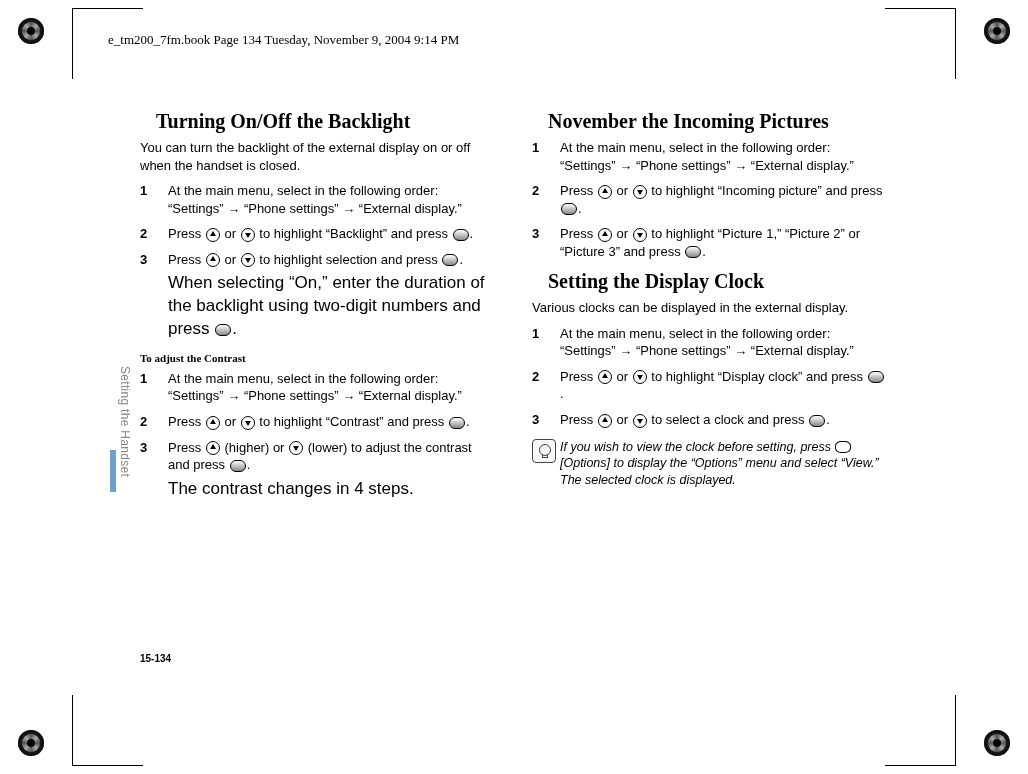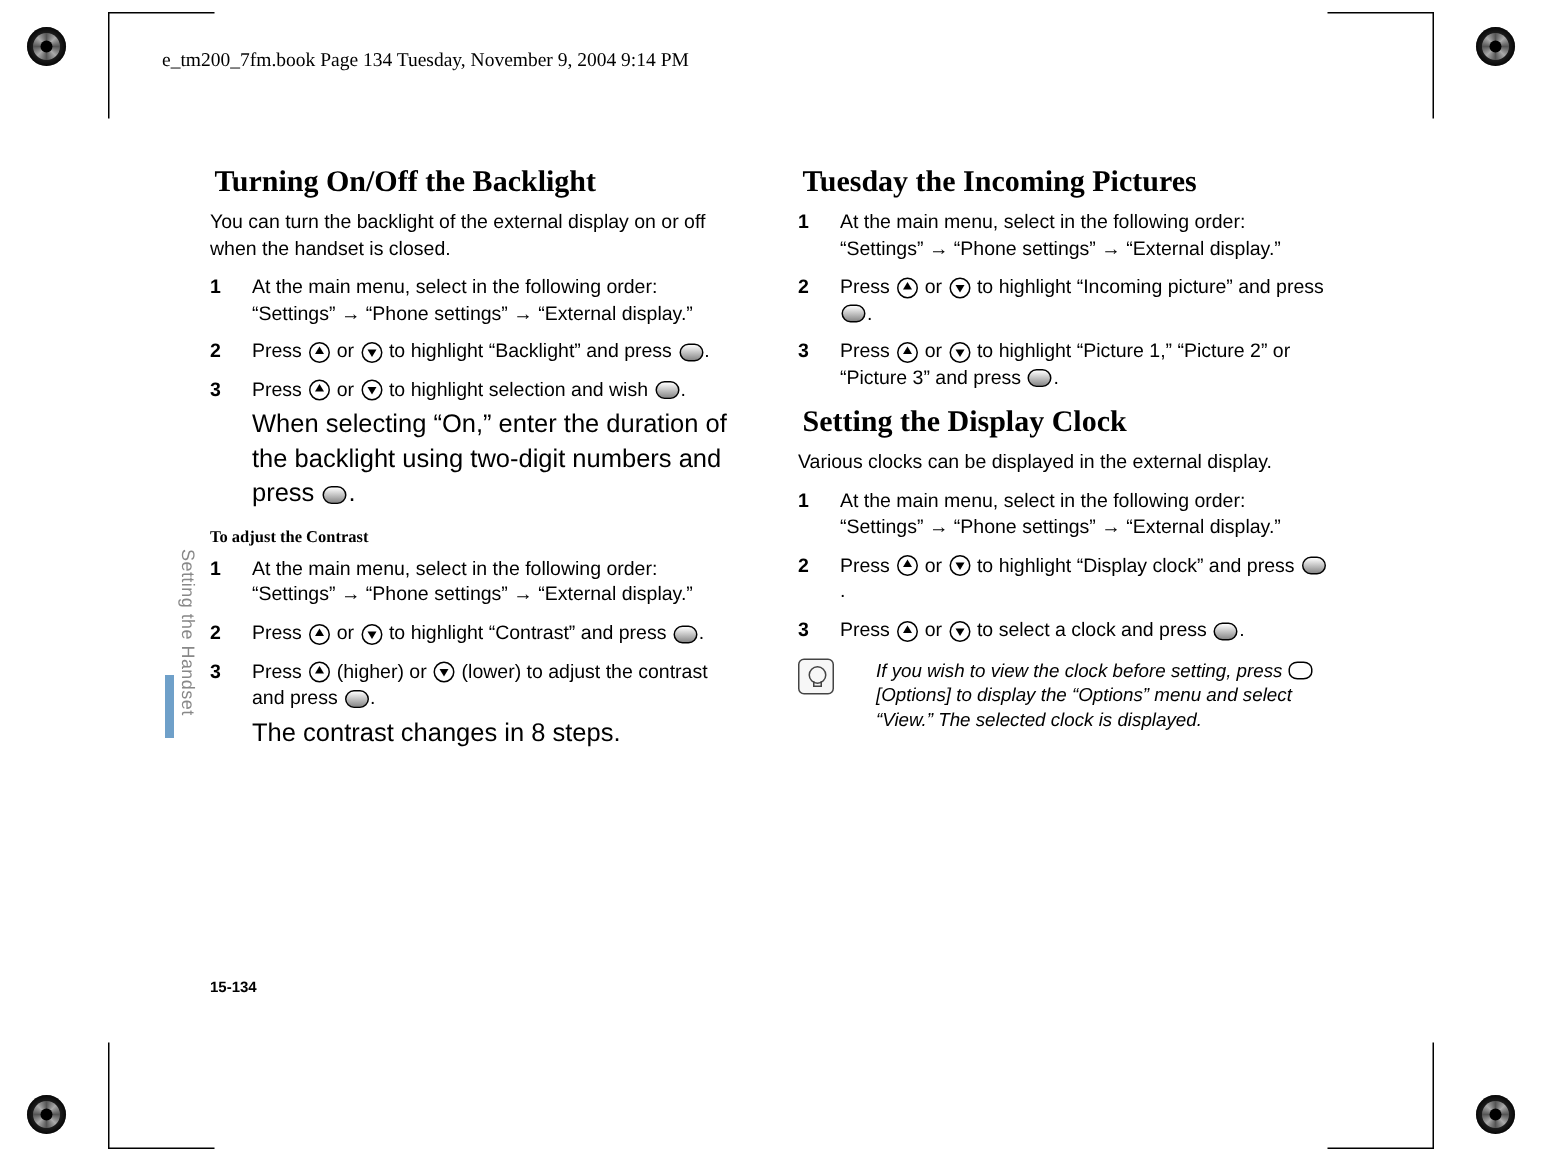--- a/index.html
+++ b/index.html
@@ -12,38 +12,38 @@
   .dial{position:absolute;width:26px;height:26px;border-radius:50%;background:radial-gradient(circle at 50% 50%,#888 0%,#555 40%,#222 41%,#000 100%);box-shadow:inset 0 0 4px #000}
   .dial::before{content:"";position:absolute;inset:4px;border-radius:50%;background:conic-gradient(#555,#aaa,#555,#aaa,#555,#aaa,#555,#aaa,#555)}
   .dial::after{content:"";position:absolute;inset:9px;border-radius:50%;background:#000}
   .dial.tl{left:18px;top:18px}
   .dial.tr{right:18px;top:18px}
   .dial.bl{left:18px;bottom:18px}
   .dial.br{right:18px;bottom:18px}
   .header{position:absolute;left:108px;top:32px;font-family:"Times New Roman",serif;font-size:13px}
   .body{position:absolute;left:140px;top:108px;right:140px;bottom:108px;display:flex;gap:36px}
   .col{flex:1;font-size:13px;line-height:1.35}
-  h2{font-family:"Times New Roman",serif;font-size:20px;font-weight:bold;margin:0 0 4px 3px}
+  h2{font-family:"Times New Roman",serif;font-size:20px;font-weight:bold;margin:0 0 4px 16px}
   h3{font-family:"Times New Roman",serif;font-size:11px;font-weight:bold;margin:10px 0 4px 0}
   .intro{margin:0 0 8px 0}
   ol{list-style:none;padding:0;margin:0}
   ol li{display:flex;gap:14px;margin-bottom:8px}
   .num{font-weight:bold;font-family:Arial,sans-serif;width:14px;flex:none}
   .txt{flex:1}
   .sub{font-size:17px;margin-top:4px;display:block}
   .btn{display:inline-block;width:12px;height:12px;border:1px solid #000;border-radius:50%;vertical-align:middle;position:relative;margin:0 1px}
   .btn.up::after{content:"";position:absolute;left:3px;top:2px;border-left:3px solid transparent;border-right:3px solid transparent;border-bottom:5px solid #000}
   .btn.down::after{content:"";position:absolute;left:3px;top:4px;border-left:3px solid transparent;border-right:3px solid transparent;border-top:5px solid #000}
   .btn.center{width:14px;height:10px;border-radius:6px;border:1px solid #000;background:linear-gradient(#fff,#888)}
   .btn.soft{width:14px;height:10px;border-radius:6px/5px;border:1px solid #000;background:#fff}
   .arrow{font-family:"Times New Roman",serif}
   .sidetab{position:absolute;left:110px;top:450px;width:6px;height:42px;background:#6fa0c9}
   .sidetext{position:absolute;left:118px;top:366px;font-size:12px;color:#888;writing-mode:vertical-rl;text-orientation:mixed;letter-spacing:0.3px}
   .pagenum{position:absolute;left:140px;bottom:110px;font-weight:bold;font-size:10px}
-  .tip{display:flex;gap:28px;margin-top:10px;align-items:flex-start}
+  .tip{display:flex;gap:4px;margin-top:10px;align-items:flex-start}
   .tipicon{width:22px;height:22px;flex:none;border:1px solid #444;border-radius:4px;display:flex;align-items:center;justify-content:center;background:#f7f7f7}
   .bulb{width:10px;height:14px;position:relative}
   .bulb::before{content:"";position:absolute;left:0;top:0;width:10px;height:10px;border:1px solid #444;border-radius:50%}
   .bulb::after{content:"";position:absolute;left:3px;top:10px;width:4px;height:3px;border-left:1px solid #444;border-right:1px solid #444;border-bottom:1px solid #444}
   .tiptext{font-style:italic;font-size:12.5px;line-height:1.35}
 </style>
 </head>
 <body>
 <div class="page">
 
@@ -71,43 +71,43 @@
         <li>
           <span class="num">1</span>
           <span class="txt"><span>At the main menu, select in the following order: “Settings”</span> <span class="arrow">→</span> <span>“Phone settings”</span> <span class="arrow">→</span> <span>“External display.”</span></span>
         </li>
         <li>
           <span class="num">2</span>
           <span class="txt"><span>Press</span> <span class="btn up"></span> <span>or</span> <span class="btn down"></span> <span>to highlight “Backlight” and press</span> <span class="btn center"></span>.</span>
         </li>
         <li>
           <span class="num">3</span>
-          <span class="txt"><span>Press</span> <span class="btn up"></span> <span>or</span> <span class="btn down"></span> <span>to highlight selection and wish</span> <span class="btn center"></span>.<span class="sub"><span>When selecting “On,” enter the duration of the backlight using two-digit numbers and press</span> <span class="btn center"></span>.</span></span>
+          <span class="txt"><span>Press</span> <span class="btn up"></span> <span>or</span> <span class="btn down"></span> <span>to highlight selection and press</span> <span class="btn center"></span>.<span class="sub"><span>When selecting “On,” enter the duration of the backlight using two-digit numbers and press</span> <span class="btn center"></span>.</span></span>
         </li>
       </ol>
 
       <h3>To adjust the Contrast</h3>
       <ol>
         <li>
           <span class="num">1</span>
           <span class="txt"><span>At the main menu, select in the following order: “Settings”</span> <span class="arrow">→</span> <span>“Phone settings”</span> <span class="arrow">→</span> <span>“External display.”</span></span>
         </li>
         <li>
           <span class="num">2</span>
           <span class="txt"><span>Press</span> <span class="btn up"></span> <span>or</span> <span class="btn down"></span> <span>to highlight “Contrast” and press</span> <span class="btn center"></span>.</span>
         </li>
         <li>
           <span class="num">3</span>
-          <span class="txt"><span>Press</span> <span class="btn up"></span> <span>(higher) or</span> <span class="btn down"></span> <span>(lower) to adjust the contrast and press</span> <span class="btn center"></span>.<span class="sub">The contrast changes in 8 steps.</span></span>
+          <span class="txt"><span>Press</span> <span class="btn up"></span> <span>(higher) or</span> <span class="btn down"></span> <span>(lower) to adjust the contrast and press</span> <span class="btn center"></span>.<span class="sub">The contrast changes in 4 steps.</span></span>
         </li>
       </ol>
     </div>
 
     <div class="col">
-      <h2>Tuesday the Incoming Pictures</h2>
+      <h2>November the Incoming Pictures</h2>
       <ol>
         <li>
           <span class="num">1</span>
           <span class="txt"><span>At the main menu, select in the following order: “Settings”</span> <span class="arrow">→</span> <span>“Phone settings”</span> <span class="arrow">→</span> <span>“External display.”</span></span>
         </li>
         <li>
           <span class="num">2</span>
           <span class="txt"><span>Press</span> <span class="btn up"></span> <span>or</span> <span class="btn down"></span> <span>to highlight “Incoming picture” and press</span> <span class="btn center"></span>.</span>
         </li>
         <li>

